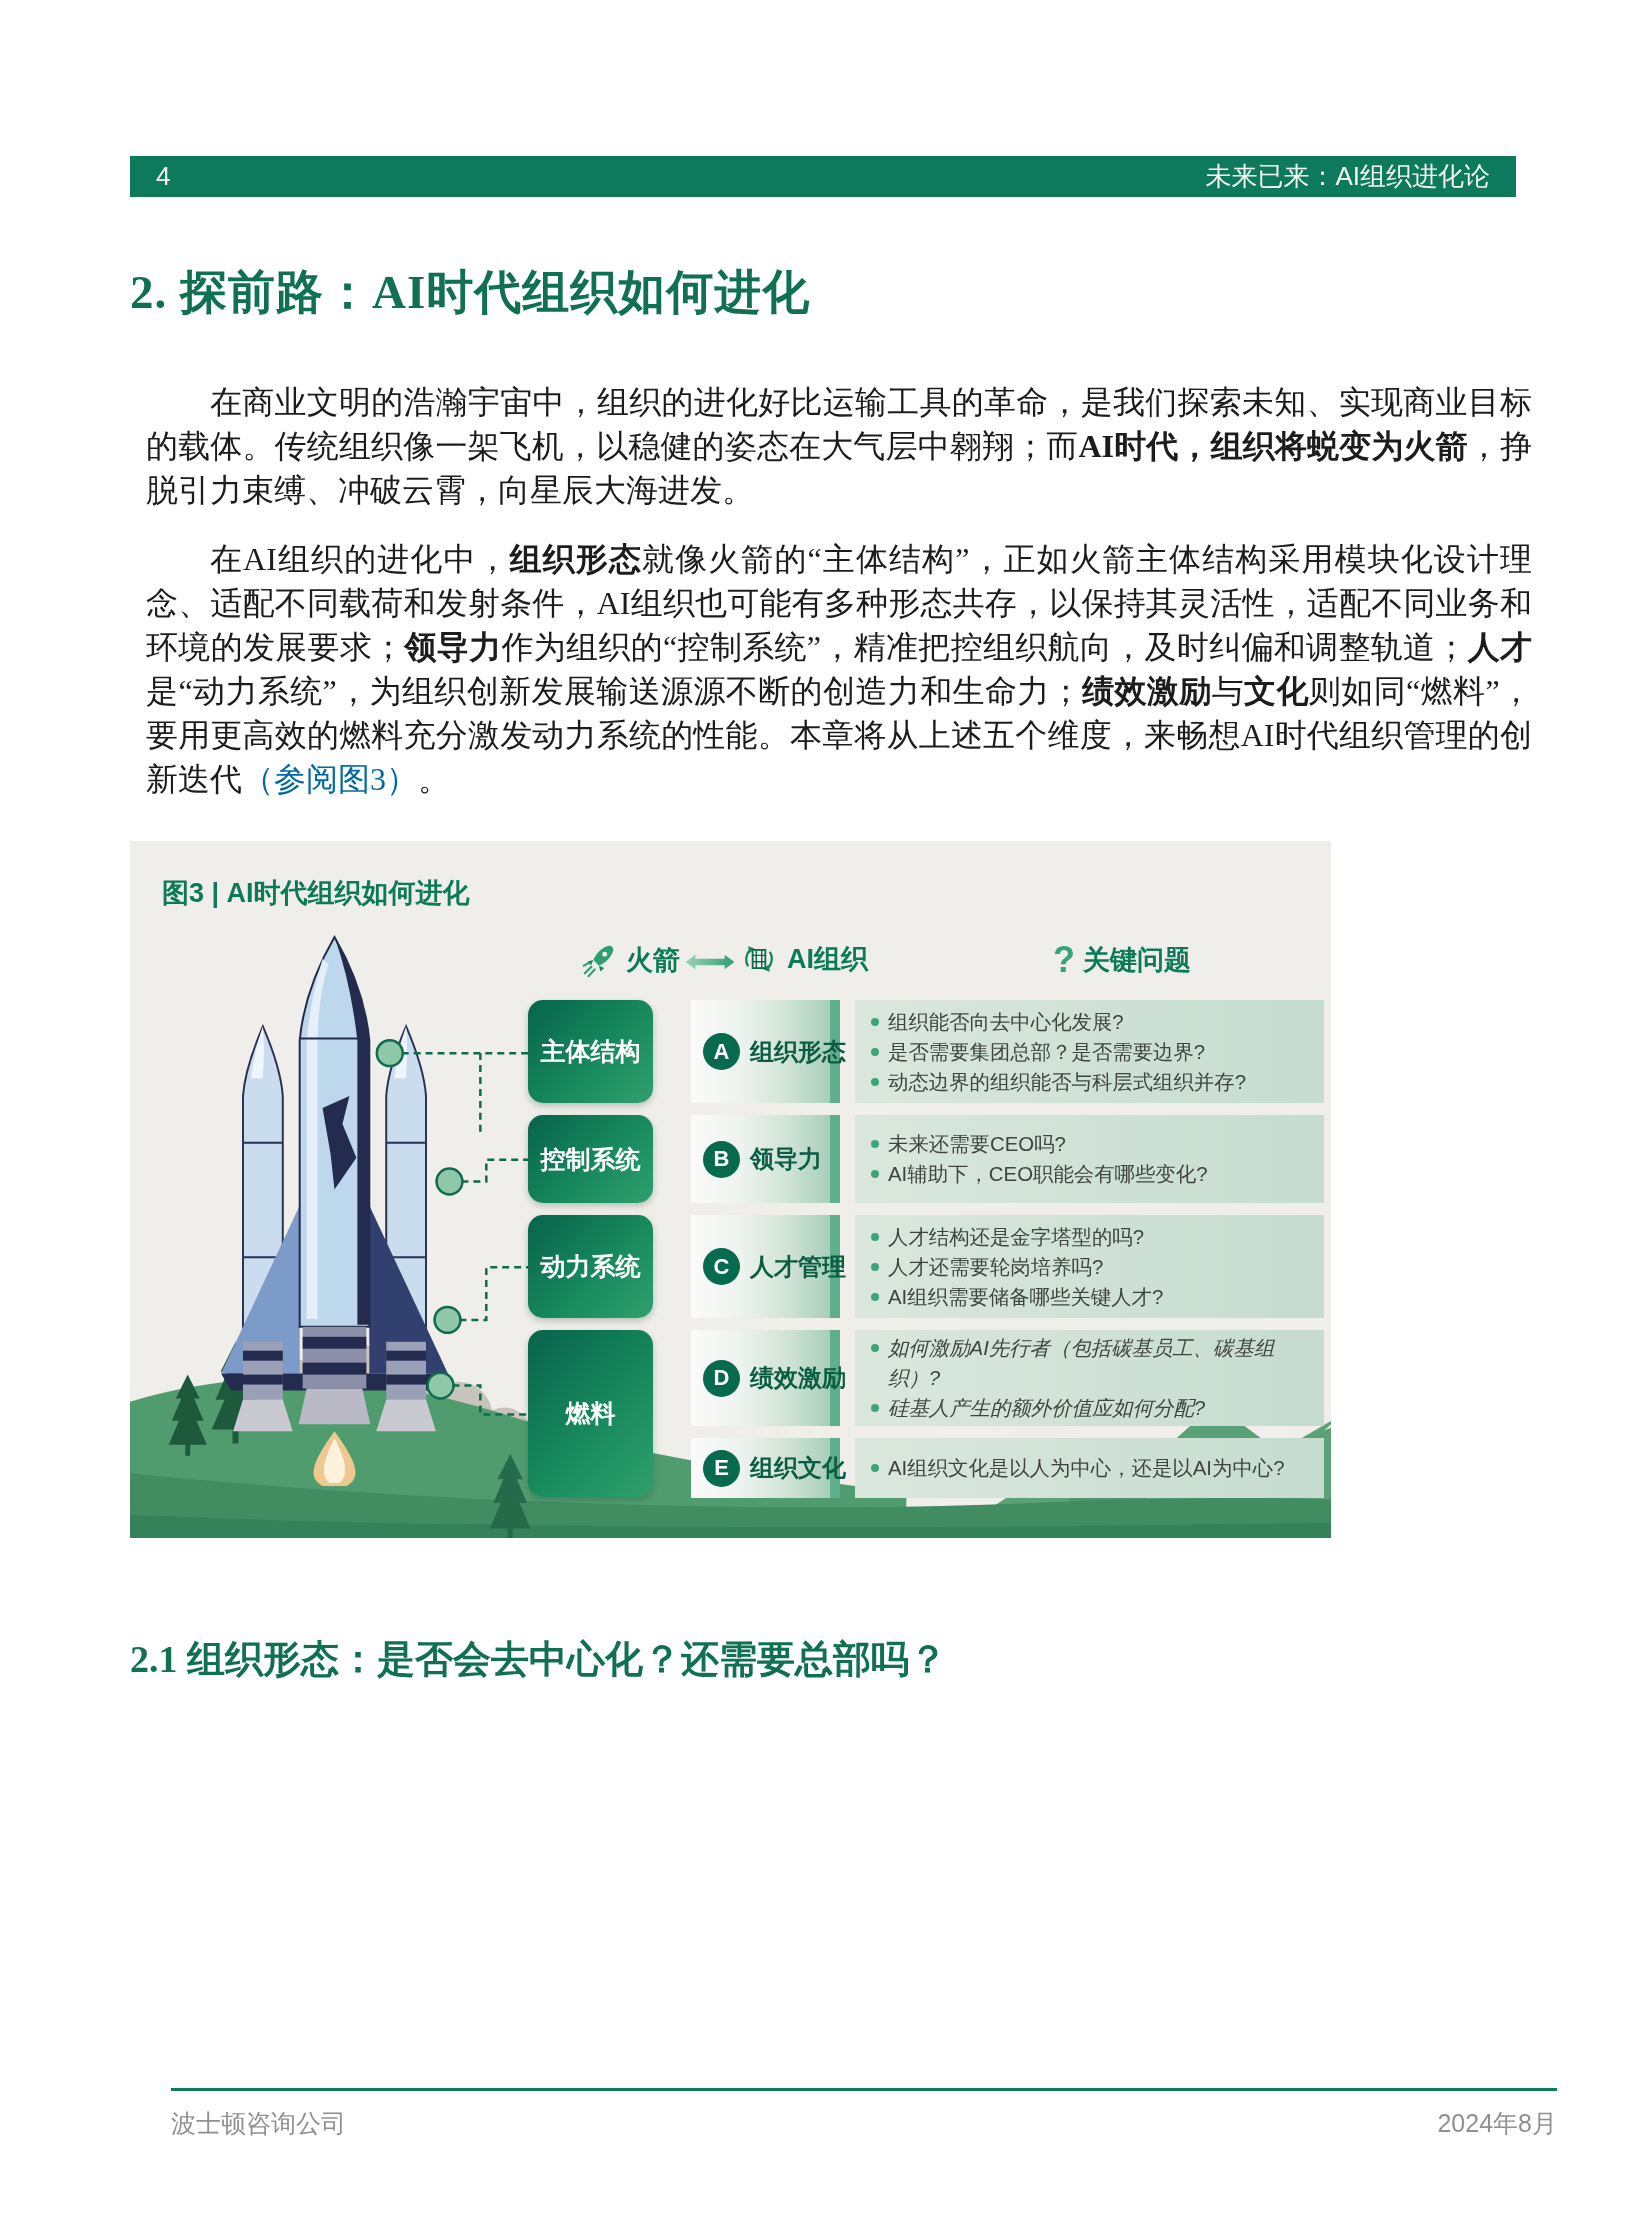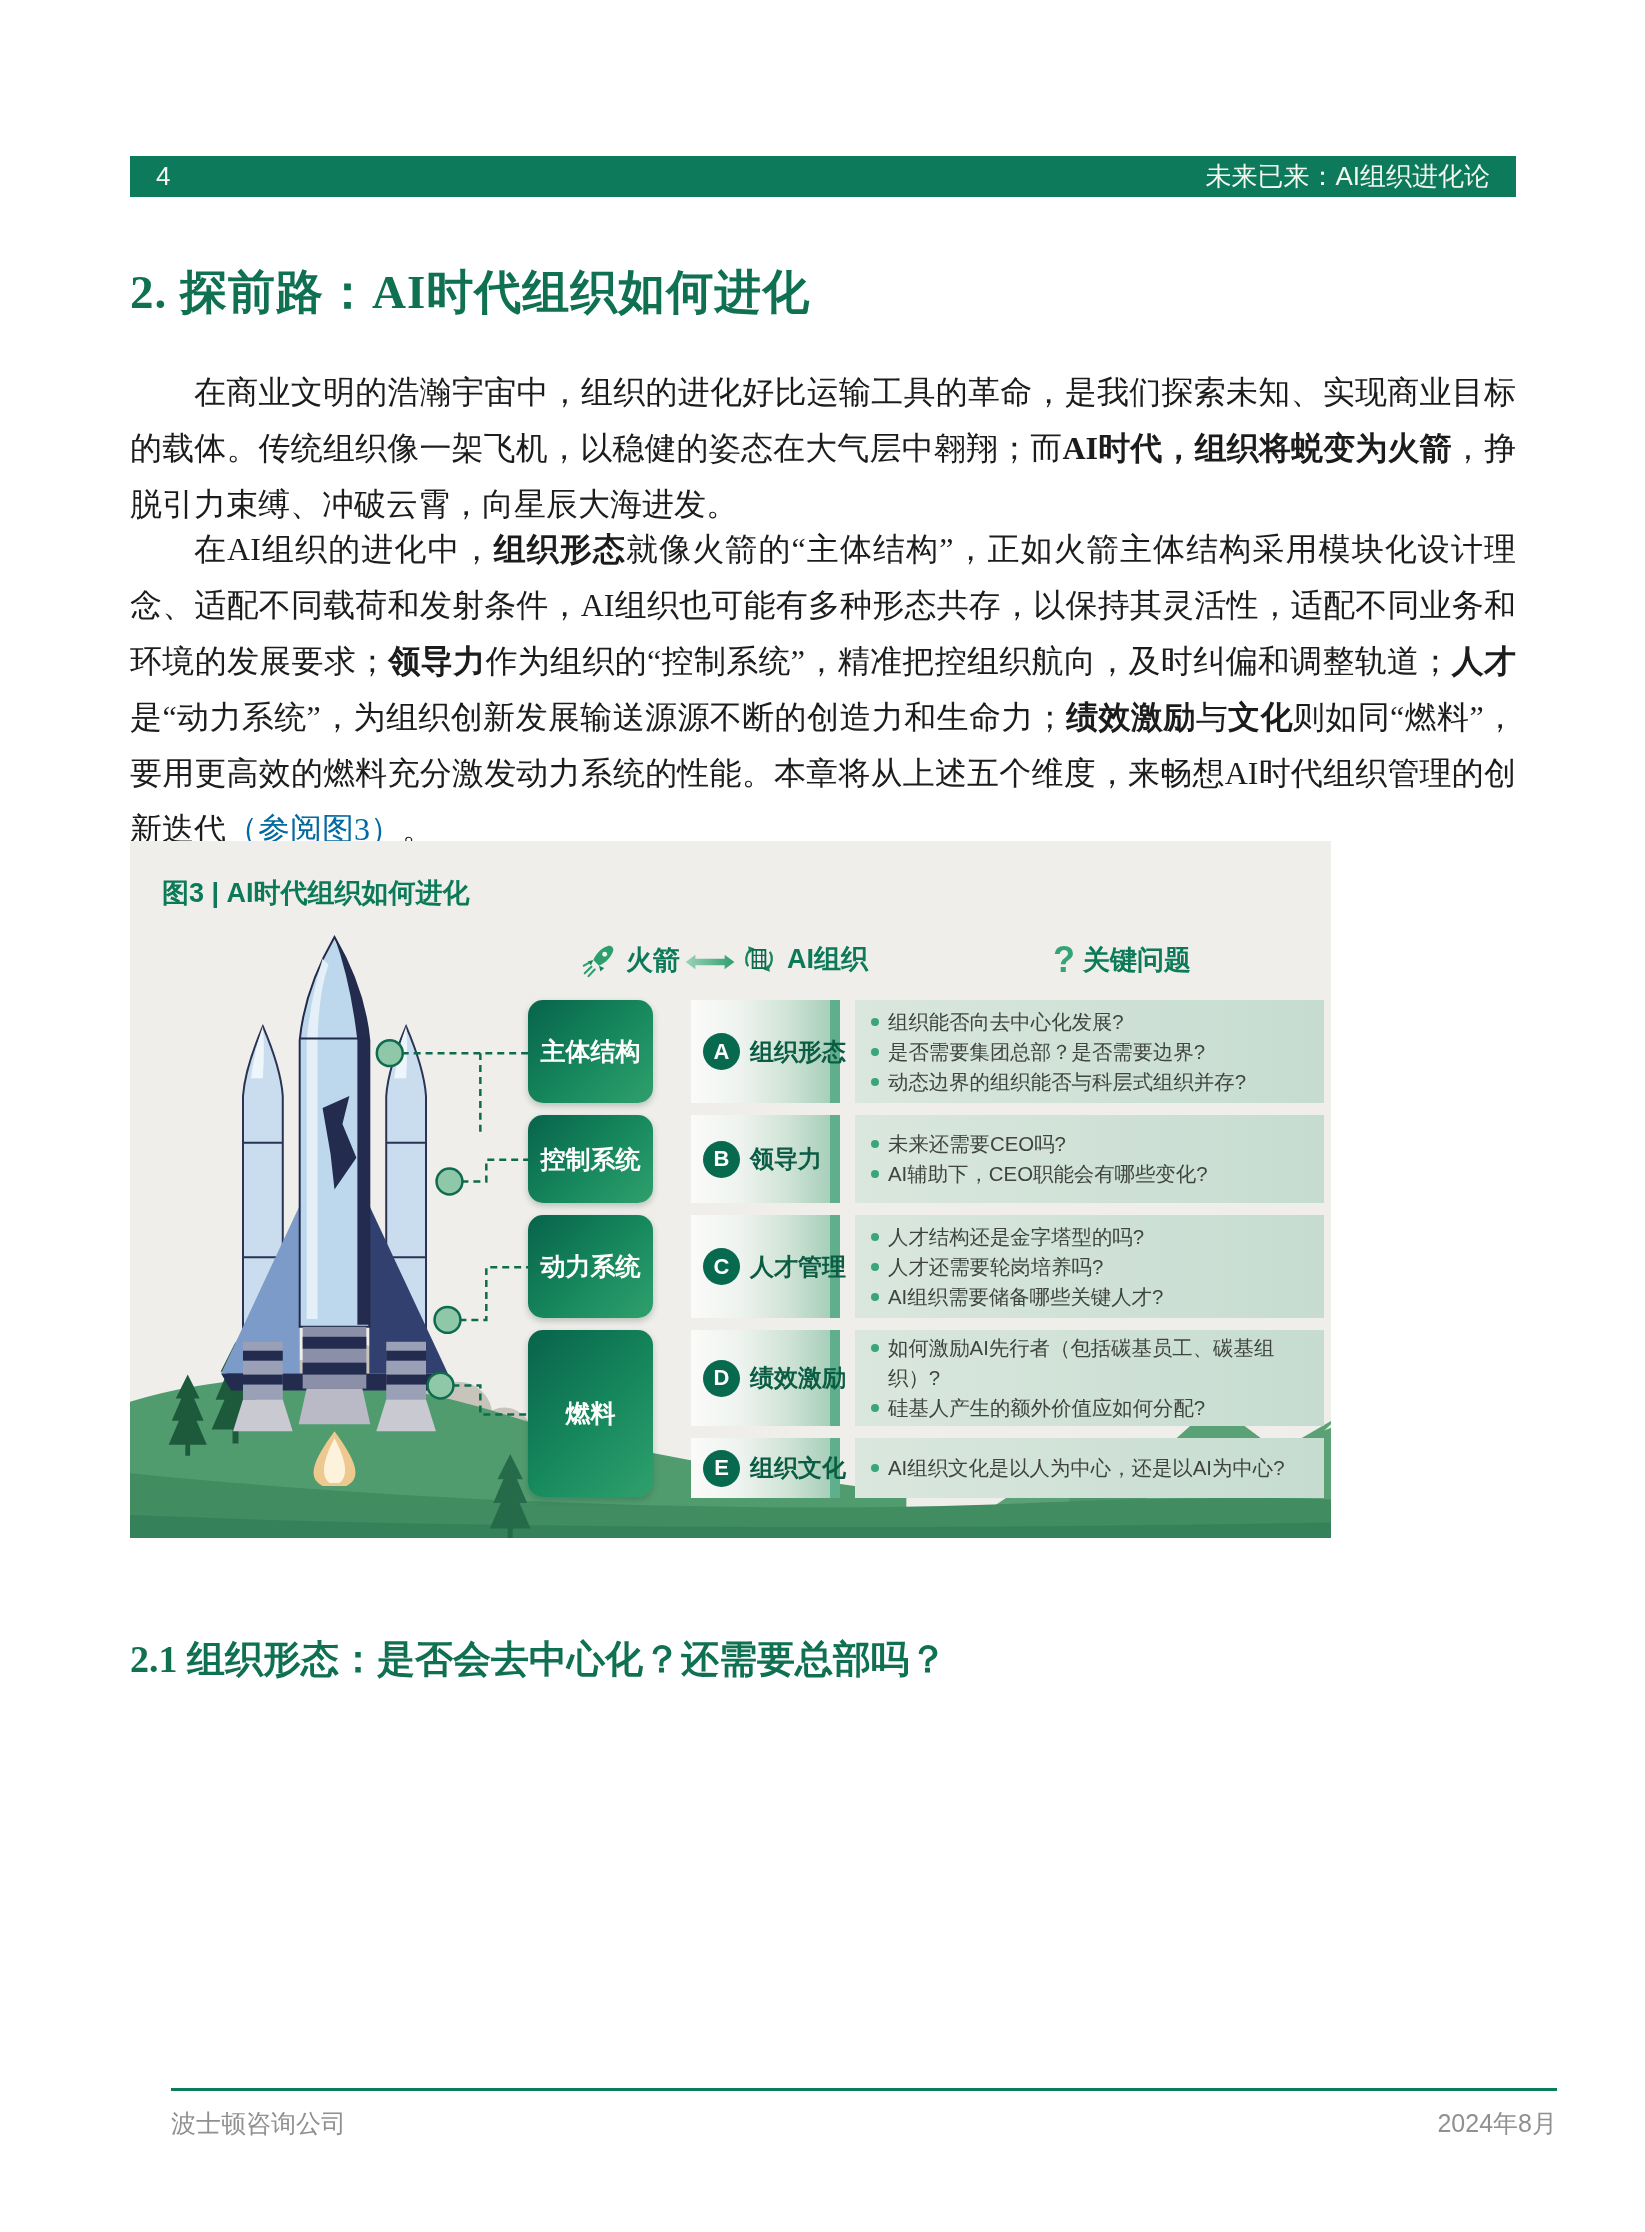--- a/index.html
+++ b/index.html
@@ -7,21 +7,21 @@
         font-family:"Liberation Serif","DejaVu Serif",serif;color:#1c1c1c;}
 
   
   .topbar{position:absolute;left:130px;top:156px;width:1386px;height:41px;background:#0d7a5b;
           display:flex;align-items:center;justify-content:space-between;box-sizing:border-box;
           padding:0 26px;color:#f3f7ef;font-family:"Liberation Sans","DejaVu Sans",sans-serif;font-size:26px;}
 
   .h1{position:absolute;left:130px;top:261px;width:1386px;margin:0;color:#0f7052;
       font-size:47px;font-weight:700;letter-spacing:1px;}
 
-  .para{position:absolute;left:130px;width:1386px;margin:0;font-size:32px;line-height:56px;
+  .para{position:absolute;left:130px;width:1386px;margin:16px;font-size:32px;line-height:44px;
         text-align:justify;text-indent:2em;}
   .para .b{font-weight:700;}
   .para .link{color:#0369a1;}
   .p1{top:364px;}
   .p2{top:521px;}
   .p3{top:1729px;}
 
   
   .fig{position:absolute;left:130px;top:841px;width:1169px;height:697px;background:#efeeea;overflow:hidden;padding-left:32px;}
   .fig-title{position:absolute;left:32px;top:34px;z-index:6;color:#0c7a58;font-weight:700;
@@ -62,21 +62,21 @@
   .cir{flex:0 0 auto;width:37px;height:37px;border-radius:50%;background:#076a4e;color:#ffffff;
        display:flex;align-items:center;justify-content:center;font-weight:700;font-size:22px;}
   .dimlab{color:#0b5c44;font-weight:700;font-size:24px;white-space:nowrap;}
 
   .qs{position:absolute;left:327px;width:469px;box-sizing:border-box;margin:0;padding:6px 16px;
       list-style:none;background:linear-gradient(90deg,#dae7de 0%,#c6dcd0 100%);
       display:flex;flex-direction:column;justify-content:center;}
   .qs-0{top:0;height:103px;}
   .qs-1{top:115px;height:88px;}
   .qs-2{top:215px;height:103px;}
-  .qs-3{top:330px;height:96px;}
+  .qs-3{top:330px;height:96px;font-style:italic;}
   .qs-4{top:438px;height:60px;}
   .qs li{display:flex;align-items:baseline;gap:9px;color:#3f4440;font-size:20.4px;line-height:30px;}
   .qs li i{flex:0 0 auto;width:8px;height:8px;border-radius:50%;background:#3aa578;transform:translateY(-3px);}
 
   .h2{position:absolute;left:130px;top:1634px;width:1386px;margin:0;color:#0f7052;
       font-size:38px;font-weight:700;}
 
   .pagefooter{position:absolute;left:130px;top:2088px;width:1386px;border-top:3px solid #0d7a5b;
       padding-top:16px;display:flex;justify-content:space-between;color:#909090;
       font-family:"Liberation Sans","DejaVu Sans",sans-serif;font-size:25px;margin-left:41px;}

